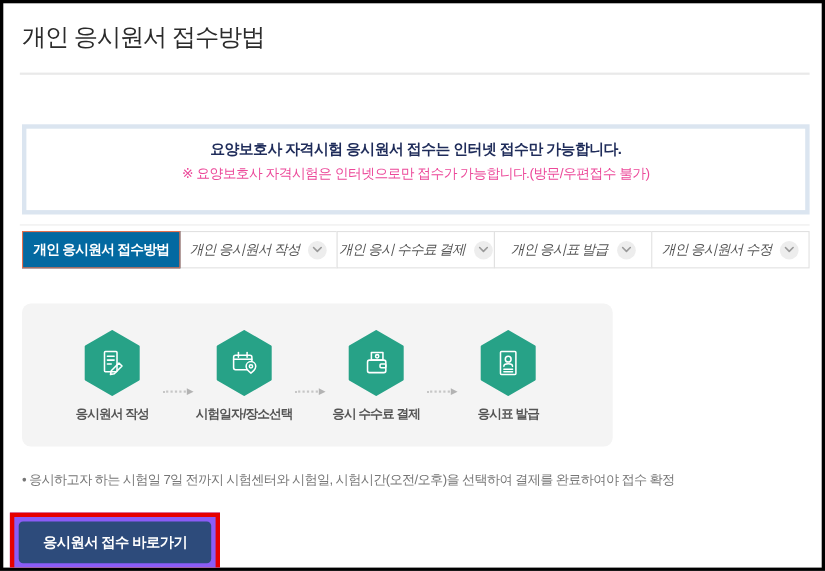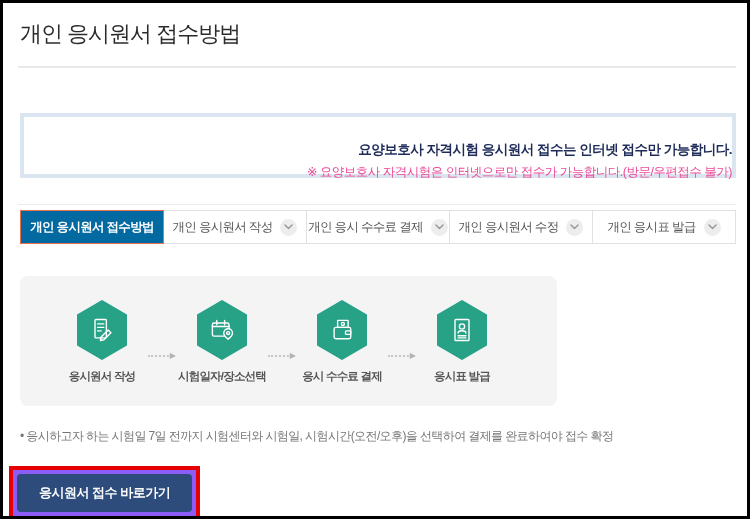--- a/index.html
+++ b/index.html
@@ -27,25 +27,25 @@
   .title-divider {
     position: absolute;
     left: 15px; top: 63px;
     width: 718px; height: 2px;
     background: #e9e9e9;
   }
 
   .notice-box {
     position: absolute;
     left: 17px; top: 110px;
-    width: 716px; height: 65px;
+    width: 716px; height: 82px;
     border: 4px solid #dbe5f0;
     background: #fff;
-    text-align: right;
-    padding-top: 24px;
+    text-align: center;
+    padding-top: 10px;
   }
   .notice-main {
     font-size: 13.5px;
     font-weight: bold;
     color: #1f2c5a;
     letter-spacing: -0.5px;
   }
   .notice-sub {
     margin-top: 5px;
     font-size: 12.5px;
@@ -72,21 +72,21 @@
     align-items: center;
     justify-content: center;
     gap: 8px;
     font-size: 12.5px;
     color: #555;
     background: #fff;
     border: 1px solid #e1e1e1;
     letter-spacing: -0.7px;
     cursor: pointer;
   }
-  .tab + .tab { margin-left: -1px; }
+  .tab + .tab { margin-left: -1px; font-style: italic; }
   .tab.active {
     background: #0369a1;
     border-color: #e7714e;
     color: #fff;
     font-weight: bold;
     z-index: 1;
   }
   .chev {
     width: 17px; height: 17px;
     border-radius: 50%;
@@ -201,29 +201,29 @@
     </div>
     <div class="tab">
       <span>개인 응시 수수료 결제</span>
       <span class="chev">
         <svg width="9" height="6" viewBox="0 0 9 6">
             <polyline points="1,1 4.5,4.5 8,1" fill="none" stroke="#9a9a9a" stroke-width="1.5" stroke-linecap="round" stroke-linejoin="round"></polyline>
           </svg>
       </span>
     </div>
     <div class="tab">
-      <span>개인 응시원서 수정</span>
+      <span>개인 응시표 발급</span>
       <span class="chev">
         <svg width="9" height="6" viewBox="0 0 9 6">
             <polyline points="1,1 4.5,4.5 8,1" fill="none" stroke="#9a9a9a" stroke-width="1.5" stroke-linecap="round" stroke-linejoin="round"></polyline>
           </svg>
       </span>
     </div>
     <div class="tab">
-      <span>개인 응시표 발급</span>
+      <span>개인 응시원서 수정</span>
       <span class="chev">
         <svg width="9" height="6" viewBox="0 0 9 6">
             <polyline points="1,1 4.5,4.5 8,1" fill="none" stroke="#9a9a9a" stroke-width="1.5" stroke-linecap="round" stroke-linejoin="round"></polyline>
           </svg>
       </span>
     </div>
   </div>
 
   <div class="flowbox">
 

